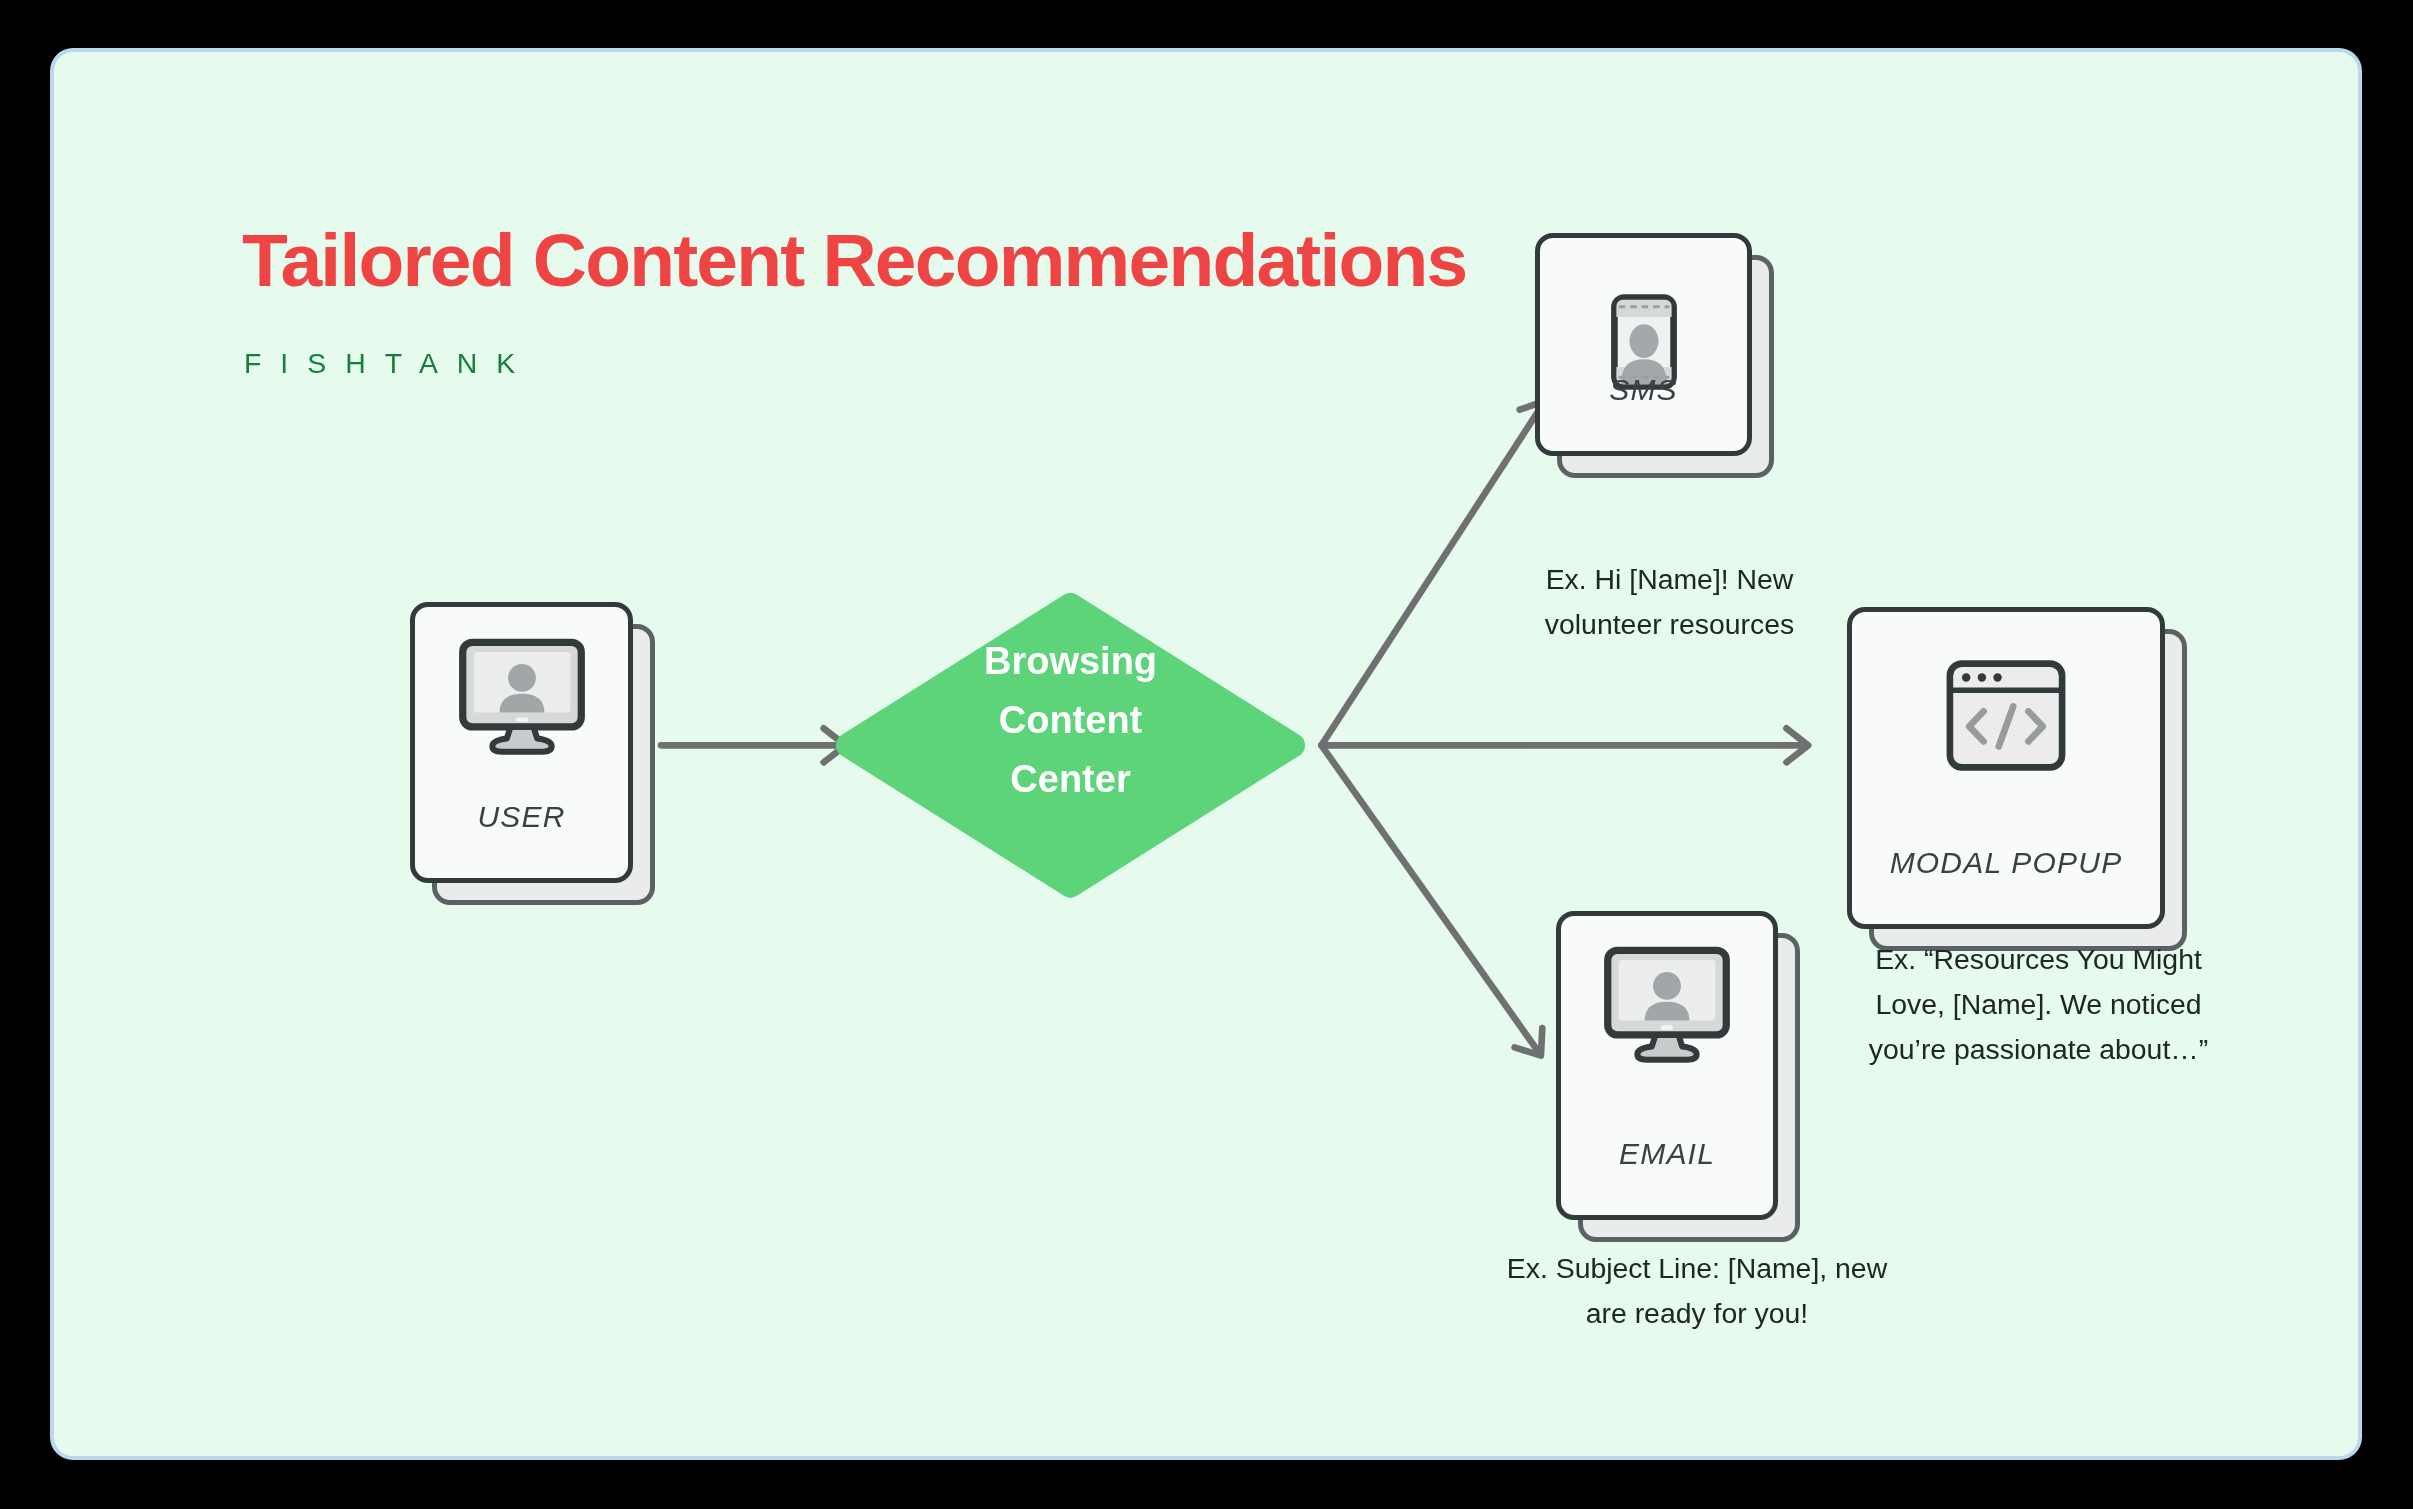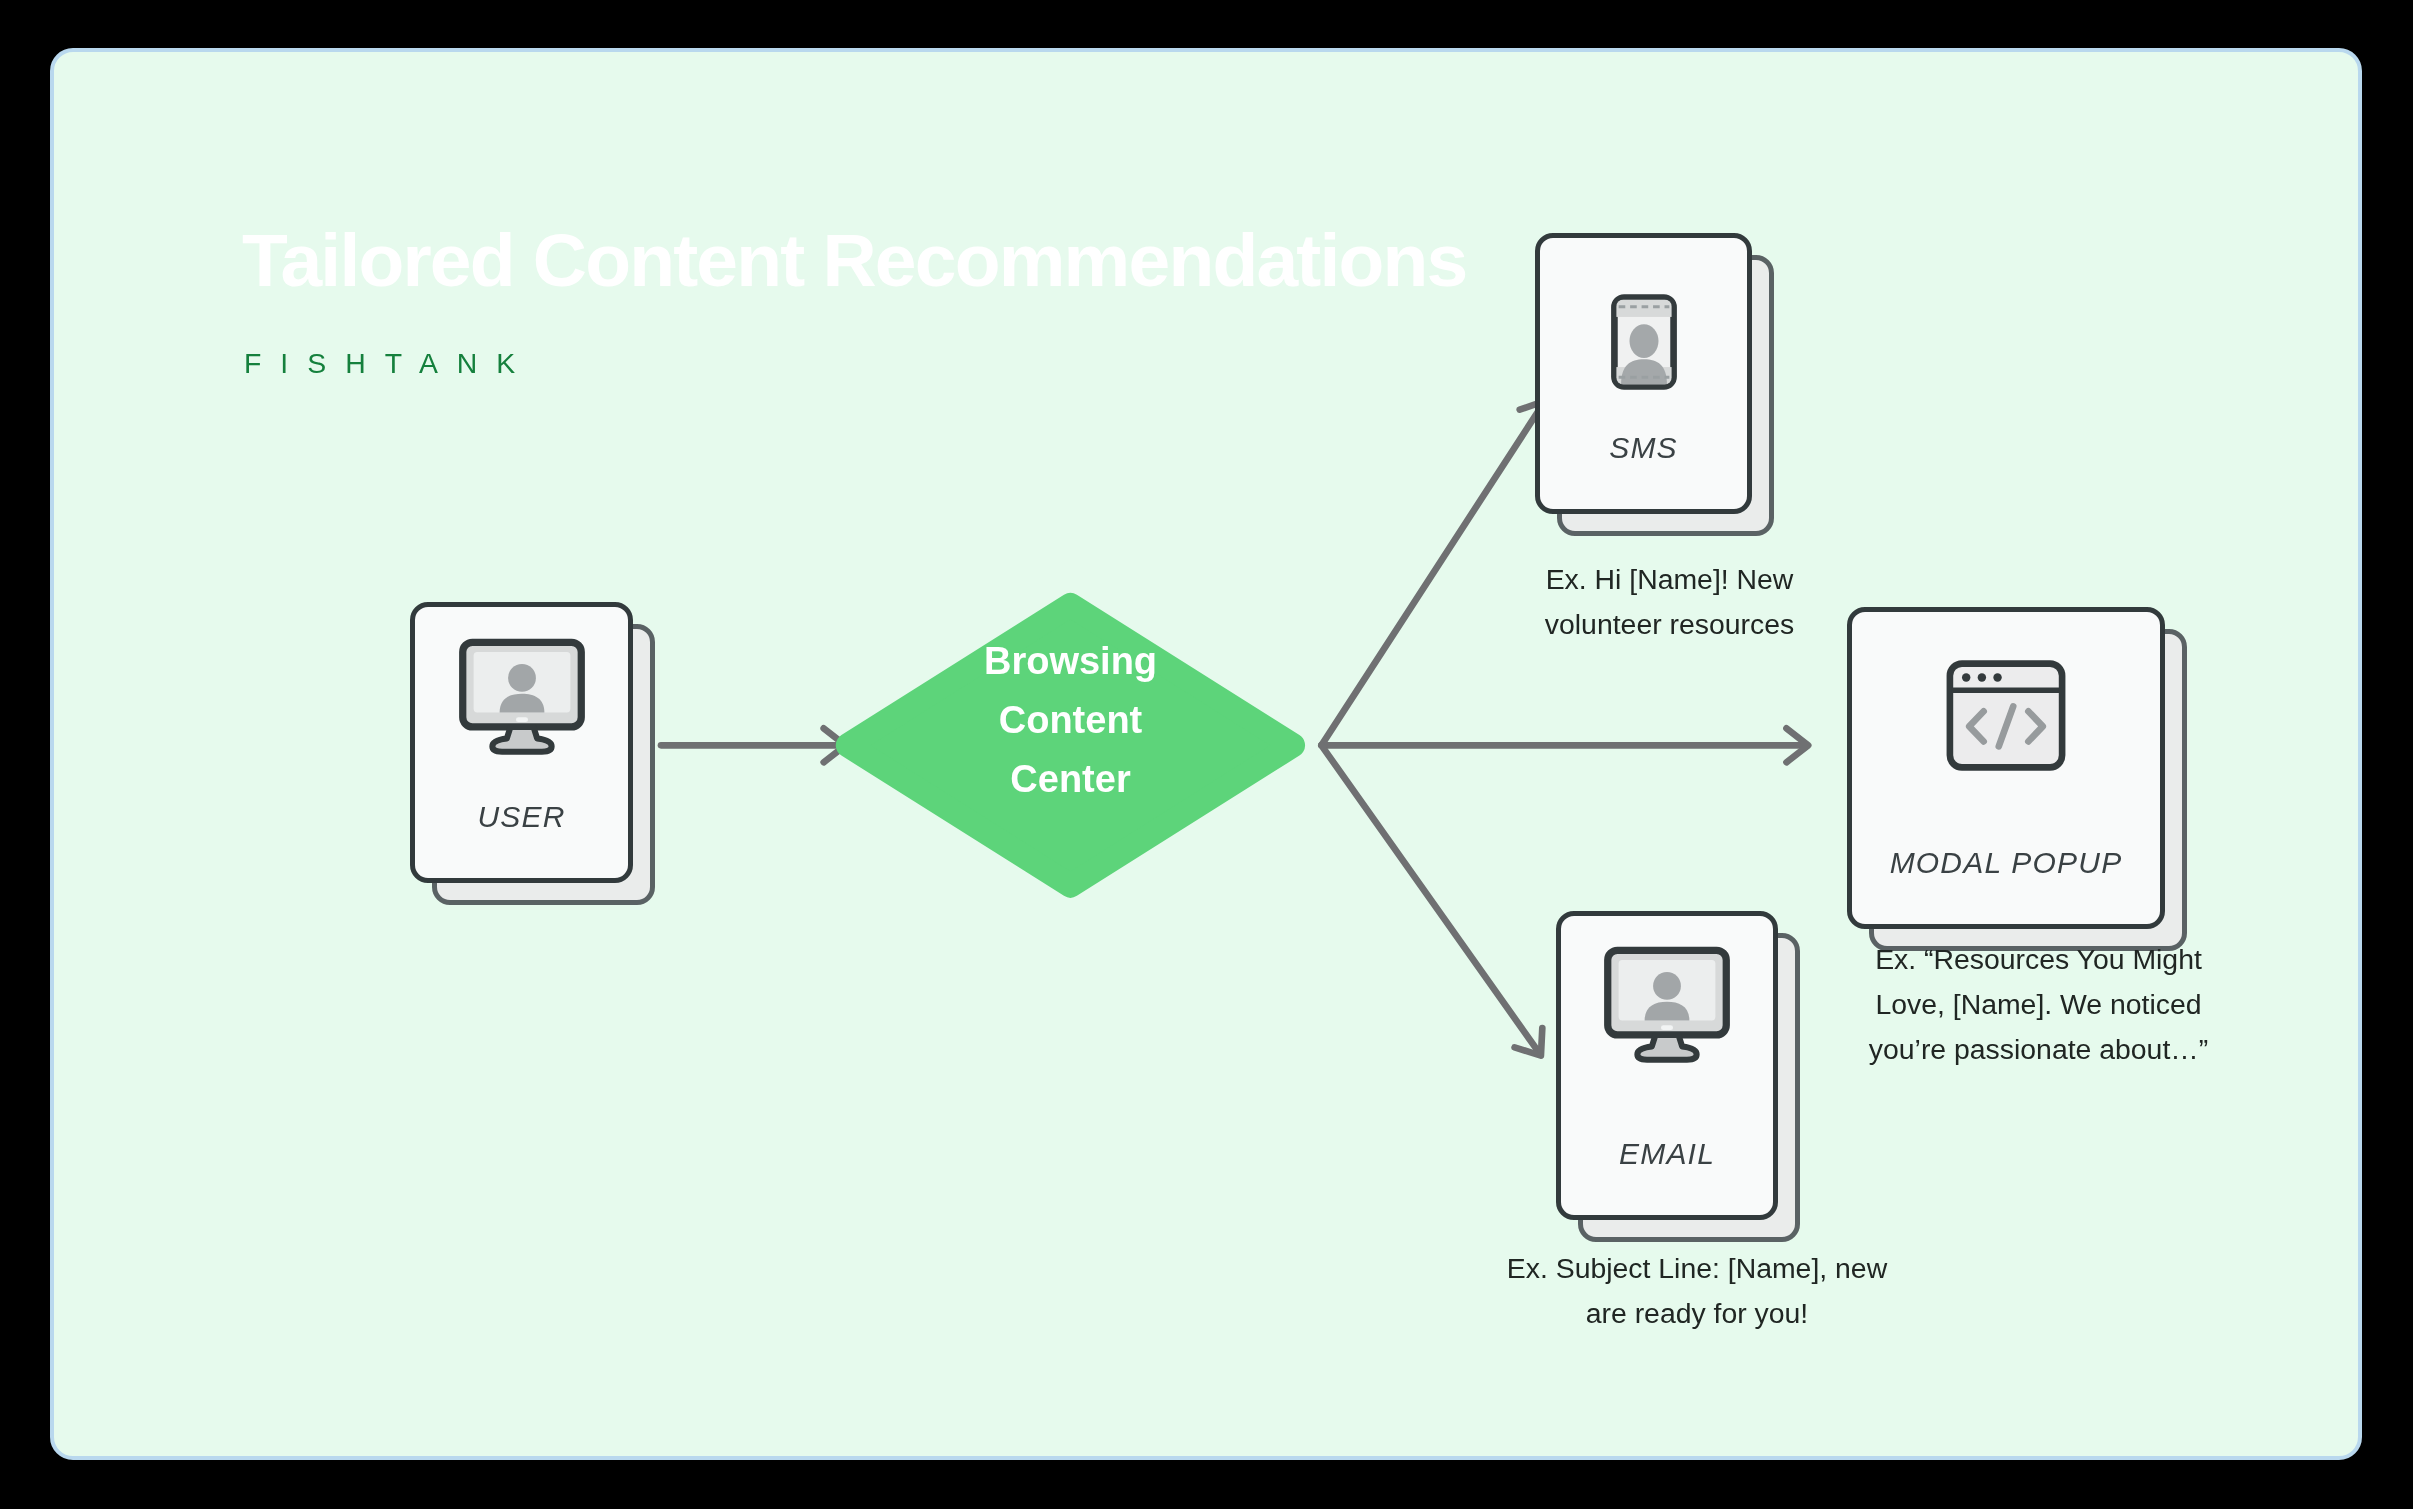--- a/index.html
+++ b/index.html
@@ -1,18 +1,18 @@
 <!DOCTYPE html>
 <html style="font-size:9.7px"><head>
 <meta charset="utf-8">
 <style>
   html,body{margin:0;padding:0;background:#000;}
   body{width:2413px;height:1510px;position:relative;font-family:"Liberation Sans","DejaVu Sans",sans-serif;overflow:hidden;}
   .panel{position:absolute;left:50px;top:48px;width:2312px;height:1412px;background:#e6faed;border:4.2px solid #b9d8ee;border-radius:23px;box-sizing:border-box;}
-  .title{position:absolute;left:242px;top:219px;font-size:75px;font-weight:700;letter-spacing:-1.8px;color:#ffffff;line-height:1.1;white-space:nowrap;}
+  .title{position:absolute;left:242px;top:219px;font-size:75px;font-weight:700;letter-spacing:-1.8px;color:#ef4444;line-height:1.1;white-space:nowrap;}
   .brand{position:absolute;left:244px;top:347px;font-size:28.4px;font-weight:500;letter-spacing:19px;color:#15803d;white-space:nowrap;}
   svg.layer{position:absolute;left:0;top:0;width:2413px;height:1510px;}
   .card{position:absolute;}
   .card-back{position:absolute;left:22.4px;top:22.4px;width:100%;height:100%;box-sizing:border-box;background:#eaeceb;border:5.4px solid #5a6264;border-radius:18px;}
   .card-front{position:absolute;left:0;top:0;width:100%;height:100%;box-sizing:border-box;background:#f9fafa;border:5.4px solid #323a3c;border-radius:18px;}
   .card-icon{position:absolute;left:50%;transform:translateX(-50%);}
   .card-label{position:absolute;left:0;right:0;bottom:44px;text-align:center;font-style:italic;font-size:30px;font-weight:500;letter-spacing:1.2px;color:#3a4144;}
   .diamond-text{position:absolute;left:889px;top:632px;width:363px;text-align:center;color:#ffffff;font-size:38px;font-weight:700;line-height:59px;letter-spacing:0;}
   .example{position:absolute;text-align:center;font-size:28.4px;line-height:45px;color:#202623;}
   .ex-sms{left:1458px;top:557px;width:423px;}
@@ -68,21 +68,21 @@
       <rect x="25" y="23" width="160" height="100" rx="6" fill="#eceeee"></rect>
       <circle cx="105" cy="66" r="23" fill="#a2a6a8"></circle>
       <path d="M68,123 C68,100 84,92 105,92 C126,92 142,100 142,123 Z" fill="#a2a6a8"></path>
       <rect x="95" y="131" width="20" height="8" rx="4" fill="#f2f4f4"></rect>
       <path d="M86,147 L124,147 L130,166 C147,168 154,173 154,179 C154,186 147,188 138,188 L72,188 C63,188 56,186 56,179 C56,173 63,168 80,166 Z" fill="#c8cacb" stroke="#333a3c" stroke-width="10" stroke-linejoin="round"></path>
     </svg>
     <div class="card-label">USER</div>
   </div>
 </div>
 
-<div class="card" style="left:1535px;top:233px;width:217px;height:281px;">
+<div class="card" style="left:1535px;top:233px;width:217px;height:223px;">
   <div class="card-back"></div>
   <div class="card-front">
     <svg class="card-icon" style="top:56px;" width="67" height="96" viewBox="0 0 110 159">
       <defs>
           <clipPath id="smsclip">
             <rect x="9" y="9" width="92" height="141" rx="12"></rect>
           </clipPath>
         </defs>
       <rect x="6" y="6" width="98" height="147" rx="16" fill="#f0f1f1" stroke="#333a3c" stroke-width="11"></rect>
       <g clip-path="url(#smsclip)">

